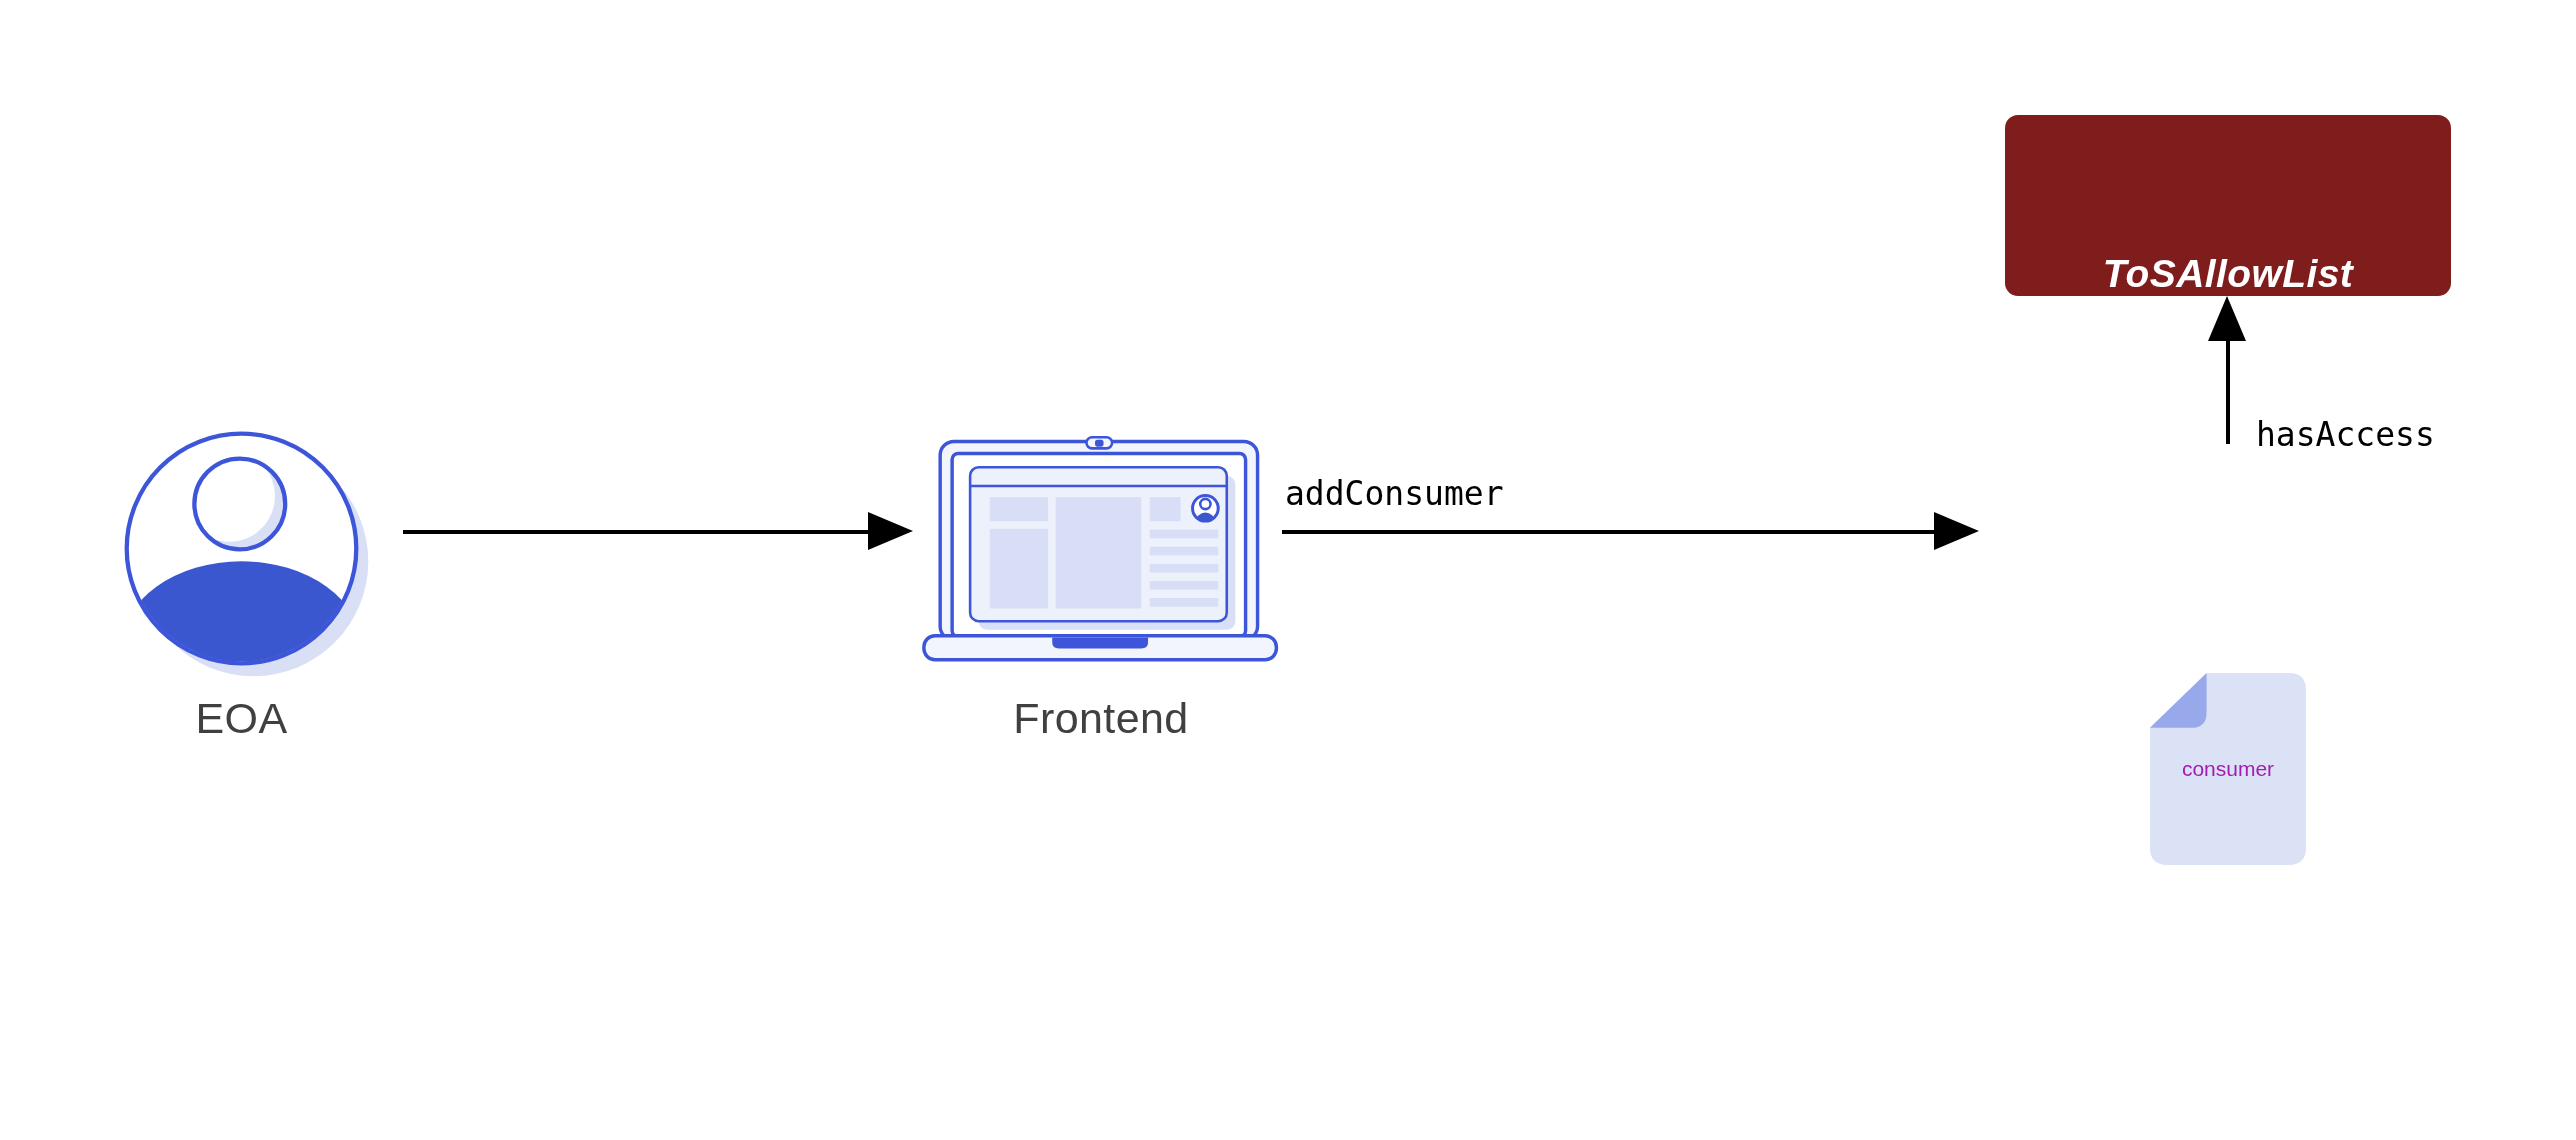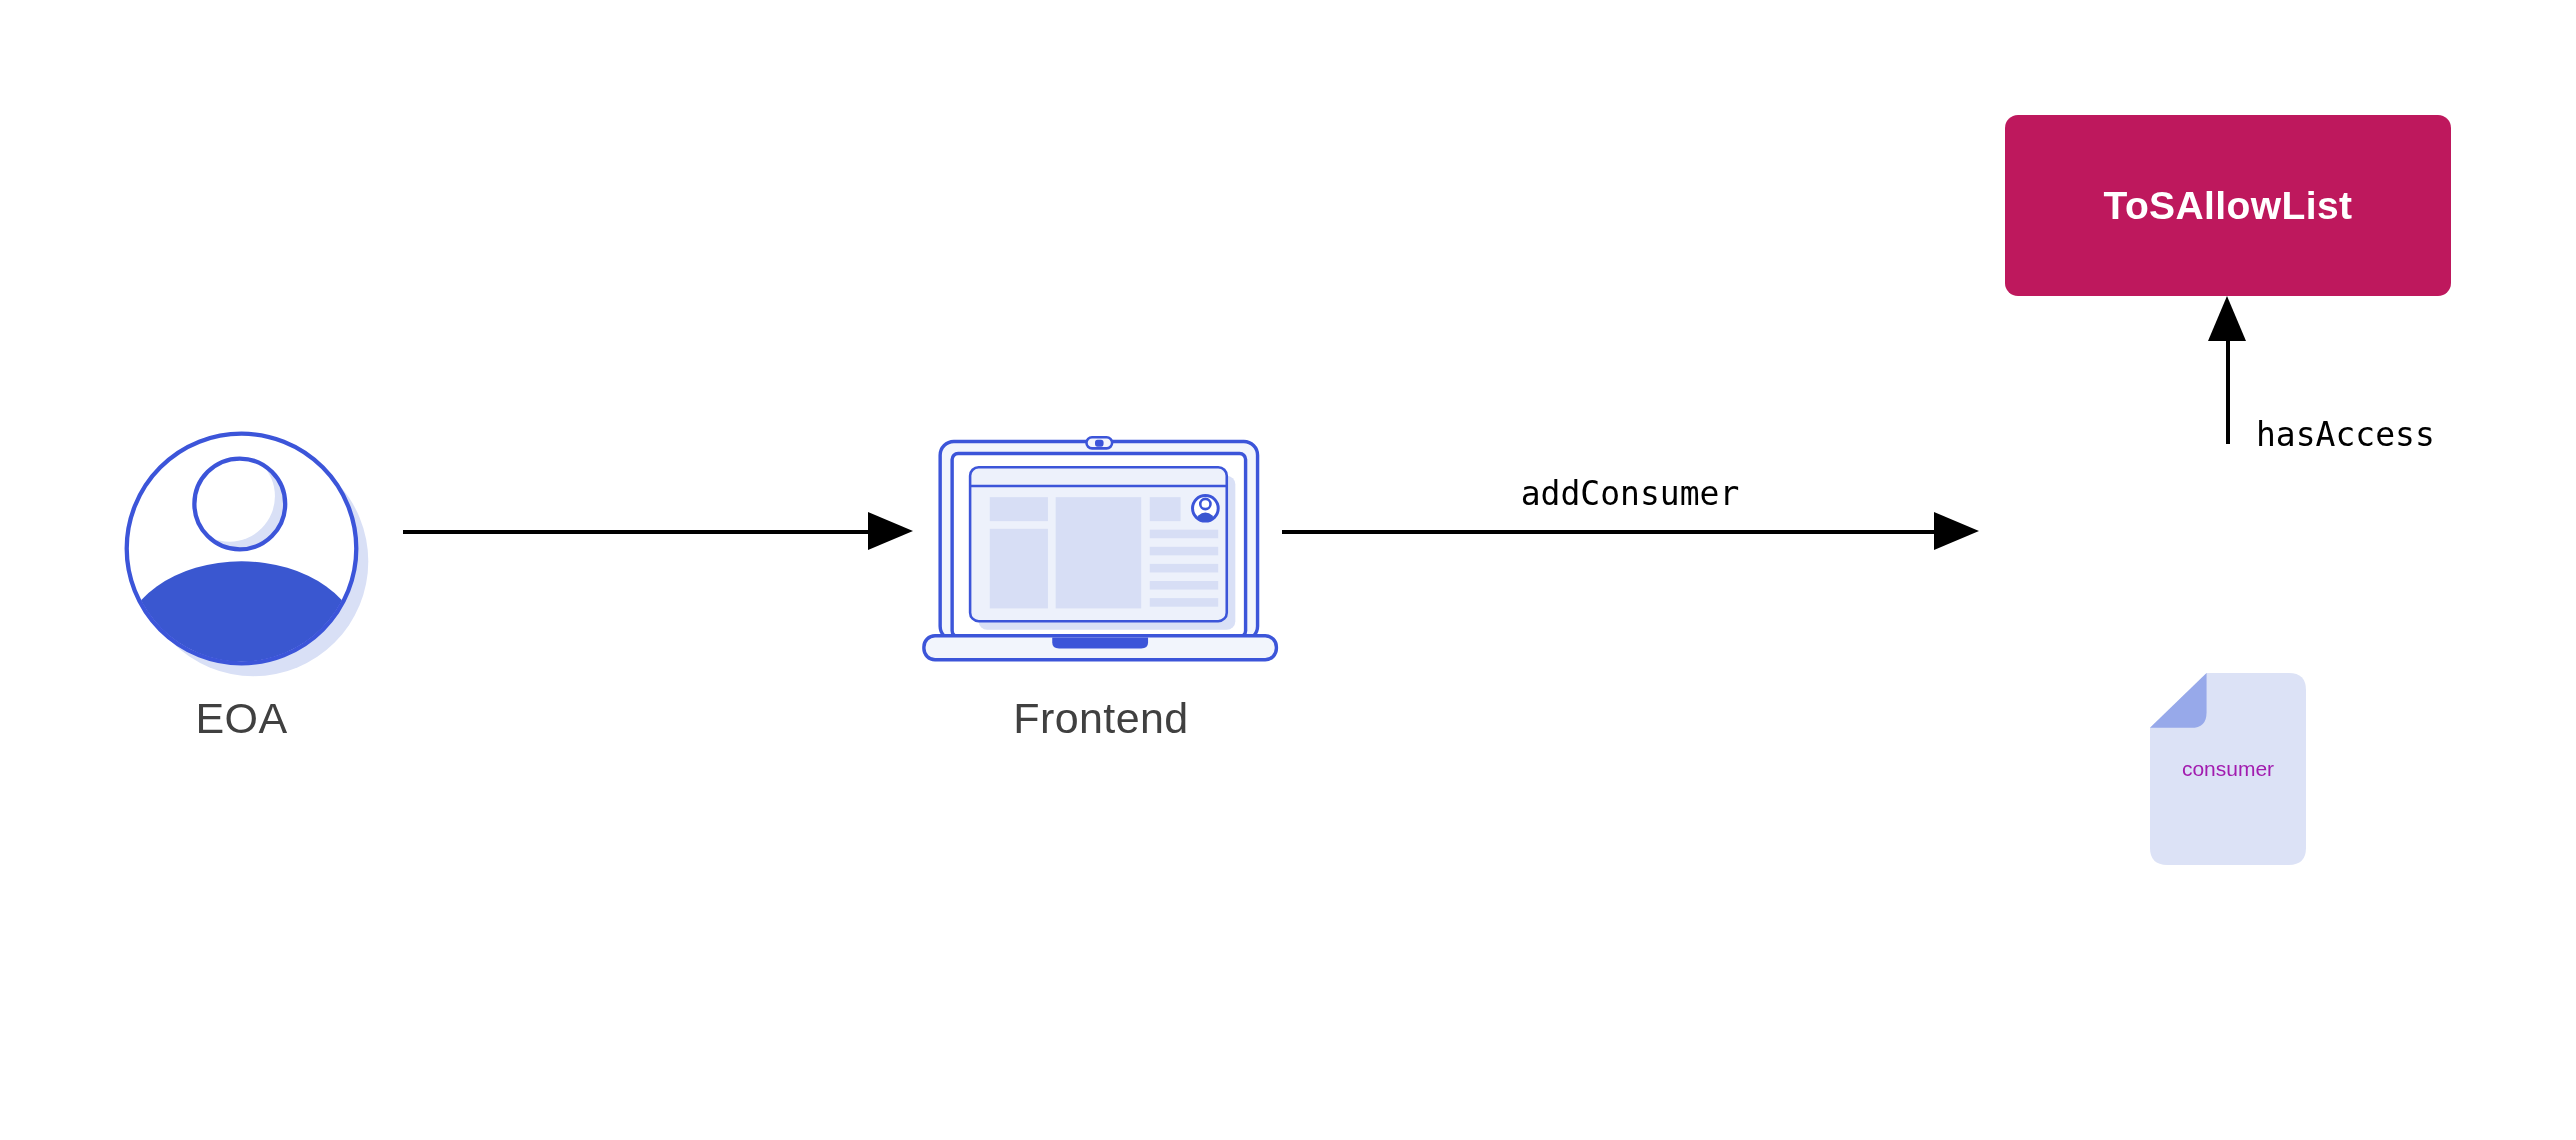--- a/index.html
+++ b/index.html
@@ -10,22 +10,22 @@
   .abs{position:absolute;}
 
   
   .node-label{
     position:absolute;text-align:center;font-weight:normal;
     font-size:43px;line-height:1.0;color:#404040;letter-spacing:0.4px;
   }
 
   
   .contract-box{
-    position:absolute;background:#be185d;border-radius:13px;
-    display:flex;align-items:center;justify-content:center;
+    position:absolute;background:#7f1d1d;border-radius:13px;
+    display:flex;align-items:flex-end;justify-content:center;font-style:italic;
   }
   .contract-box .box-label{
     color:#FFFFFF;font-weight:bold;font-size:39px;letter-spacing:0.4px;
   }
 
   
   .arrow-line-h{position:absolute;height:4.3px;background:#000;}
   .arrow-line-v{position:absolute;width:4.3px;background:#000;}
   .arrow-head-right{
     position:absolute;width:0;height:0;
@@ -36,21 +36,21 @@
     position:absolute;width:0;height:0;
     border-left:19.7px solid transparent;border-right:19.7px solid transparent;
     border-bottom:45px solid #000;
   }
 
   
   .call-label{
     position:absolute;font-family:"DejaVu Sans Mono",monospace;
     font-size:33px;line-height:1.1;color:#000;
   }
-  .call-label.centered{text-align:center;}
+  .call-label.centered{}
 
   
   .doc-file-label{
     position:absolute;text-align:center;font-size:21px;line-height:1.1;color:#a21caf;
   }
   .doc-caption{
     position:absolute;text-align:center;font-size:36px;line-height:1.1;color:#111;
   }
 </style>
 </head>

